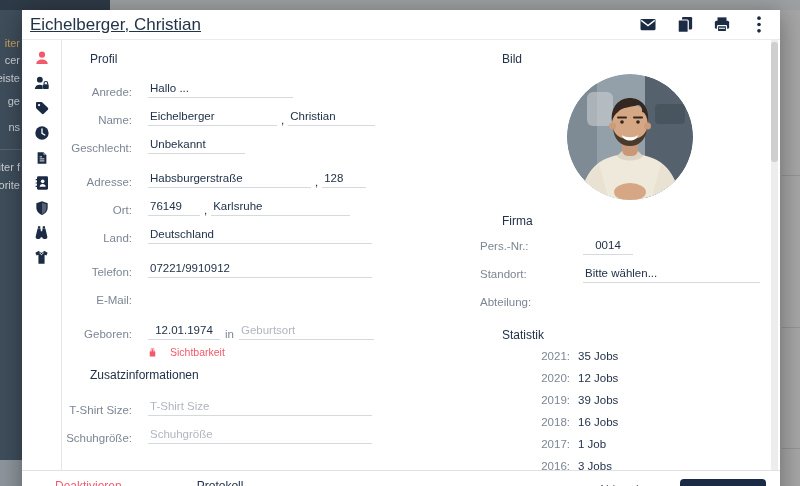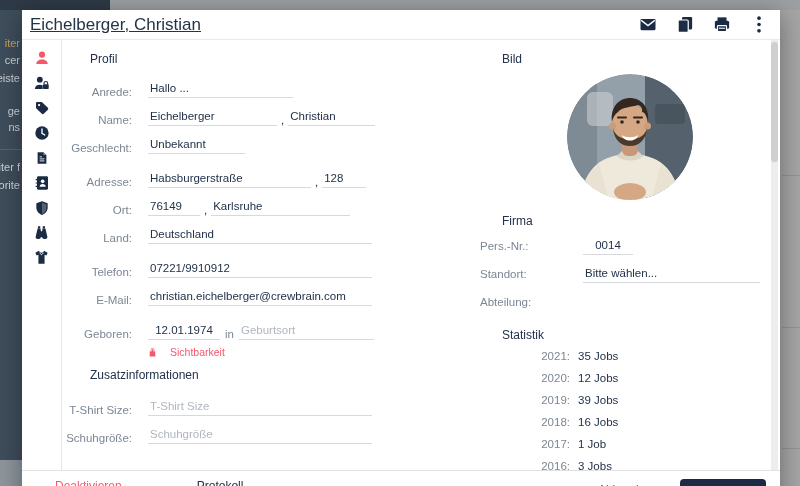--- a/index.html
+++ b/index.html
@@ -5,21 +5,21 @@
   * { margin:0; padding:0; box-sizing:border-box; }
   html,body { width:800px; height:486px; overflow:hidden; }
   body { font-family:"Liberation Sans","DejaVu Sans",sans-serif; background:#a6a6a6; position:relative; }
 
   
   .u-topbar { position:absolute; left:0; top:0; width:110px; height:10px; background:#2e3a47; }
   .u-topstrip { position:absolute; left:110px; top:0; right:0; height:10px; background:#9ea1a3; }
   .u-sidebar { position:absolute; left:0; top:10px; width:22px; bottom:0; background:#3f4e5c; overflow:hidden; }
   .u-frag { position:absolute; right:2px; white-space:nowrap; font-size:11px; color:#ced3d8; }
   .u-frag.f0 { top:27px; color:#c9a25e; }
-  .u-frag.f1 { top:44px; } .u-frag.f2 { top:62px; } .u-frag.f3 { top:95px; }
+  .u-frag.f1 { top:44px; } .u-frag.f2 { top:62px; } .u-frag.f3 { top:85px; }
   .u-frag.f4 { top:111px; } .u-frag.f5 { top:151px; } .u-frag.f6 { top:169px; }
   .u-sidediv { position:absolute; left:0; top:139px; width:22px; height:1px; background:#576573; }
   .u-sidefoot { position:absolute; left:0; bottom:0; width:22px; height:26px; background:#8e969d; }
   .u-rightline { position:absolute; left:782px; width:18px; height:1px; background:#949494; }
 
   
   .modal { position:absolute; left:22px; top:10px; width:758px; height:500px; background:#fff;
            box-shadow:0 4px 24px rgba(0,0,0,.38); }
   .modal-header { height:30px; display:flex; align-items:center; padding:0 12px 0 8px;
                   border-bottom:1px solid #e9eaec; }
@@ -242,21 +242,20 @@
 
         <div class="gap6"></div>
 
         <div class="frow">
           <label class="flabel">Telefon:</label>
           <input class="fld w224" value="07221/9910912" style="">
         </div>
 
         <div class="frow">
           <label class="flabel">E-Mail:</label>
-          <input class="fld w224" value="christian.eichelberger@crewbrain.com" style="">
         </div>
 
         <div class="gap6"></div>
 
         <div class="frow">
           <label class="flabel">Geboren:</label>
           <input class="fld w72" value="12.01.1974" style="">
           <span class="inlbl">in</span>
           <input class="fld w135" placeholder="Geburtsort" style="">
         </div>

